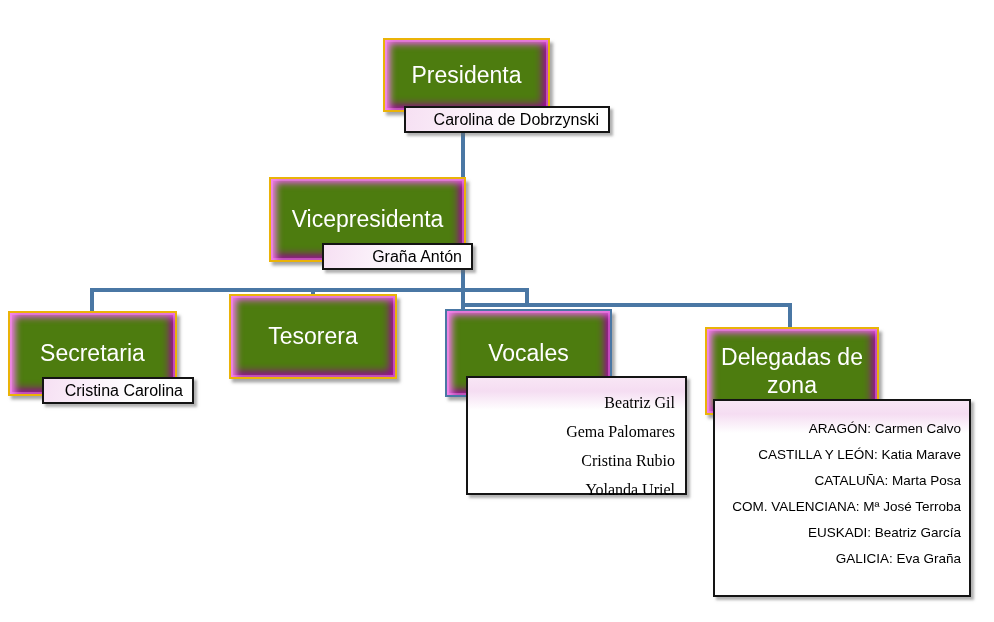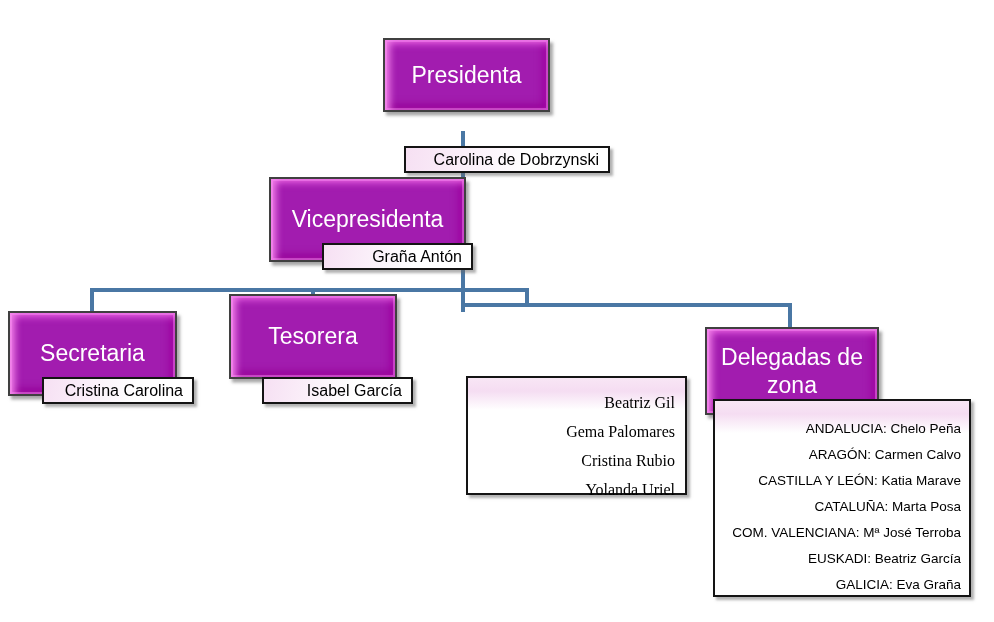--- a/index.html
+++ b/index.html
@@ -5,22 +5,22 @@
   html,body{margin:0;padding:0;background:#ffffff;}
   #stage{
     position:relative;width:994px;height:622px;background:#ffffff;overflow:hidden;
     font-family:"Liberation Sans", sans-serif;
   }
   
   .line{position:absolute;background:#4a77a4;z-index:1;}
   
   .node{
     position:absolute;z-index:2;
-    background:#a21caf;
-    border:2px solid #404040;
+    background:#4d7c0f;
+    border:2px solid #eab308;
     box-shadow:
       3px 3.5px 3px rgba(120,120,120,0.65),
       inset 0 0 0 2px rgba(255,150,247,0.40),
       inset 8px 0 7px -3px #f07ee8,
       inset 0 7px 7px -3px #e55ee0,
       inset -8px 0 8px -3px #9c009e,
       inset 0 -8px 8px -3px #940096;
     color:#ffffff;
     display:flex;align-items:center;justify-content:center;
     text-align:center;font-size:23px;line-height:1.22;
@@ -61,21 +61,21 @@
   #ln-lower     {left:463px;top:303px;width:329px;height:4px;}
   #ln-drop-del  {left:788px;top:303px;width:4px;height:26px;}
 
   #node-presidenta    {left:383px;top:38px; width:163px;height:70px;}
   #node-vicepresidenta{left:269px;top:177px;width:193px;height:81px;align-items:center;}
   #node-secretaria    {left:8px;  top:311px;width:165px;height:81px;}
   #node-tesorera      {left:229px;top:294px;width:164px;height:81px;}
   #node-vocales       {left:445px;top:309px;width:163px;height:84px;}
   #node-delegadas     {left:705px;top:327px;width:166px;height:84px;padding:0 2px;}
 
-  #name-presidenta    {left:404px;top:106px;width:206px;height:27px;margin-top:40px;}
+  #name-presidenta    {left:404px;top:106px;width:206px;height:27px;}
   #name-vicepresidenta{left:322px;top:243px;width:151px;height:27px;}
   #name-secretaria    {left:42px; top:377px;width:152px;height:27px;}
   #name-tesorera      {left:262px;top:377px;width:151px;height:27px;}
   #vocales-list       {left:466px;top:376px;width:221px;height:119px;}
   #delegadas-list     {left:713px;top:399px;width:258px;height:198px;}
 </style>
 </head>
 <body>
 
 <div id="stage">
@@ -93,44 +93,43 @@
   </div>
   <div class="node" id="node-vicepresidenta">
     <span>Vicepresidenta</span>
   </div>
   <div class="node" id="node-secretaria">
     <span>Secretaria</span>
   </div>
   <div class="node" id="node-tesorera">
     <span>Tesorera</span>
   </div>
+  <div class="node node--blueborder" id="node-vocales">
+    <span>Vocales</span>
+  </div>
   <div class="node" id="node-delegadas">
     <span>Delegadas de zona</span>
   </div>
 
   <div class="namebox" id="name-presidenta">
     <span>Carolina de Dobrzynski</span>
   </div>
   <div class="namebox" id="name-vicepresidenta">
     <span>Graña Antón</span>
   </div>
   <div class="namebox" id="name-secretaria">
     <span>Cristina Carolina</span>
   </div>
-  <div class="namebox" id="name-tesorera">
-    <span>Isabel García</span>
-  </div>
   <div class="listbox" id="vocales-list">
       <div class="member-line">Beatriz Gil</div>
       <div class="member-line">Gema Palomares</div>
       <div class="member-line">Cristina Rubio</div>
       <div class="member-line">Yolanda Uriel</div>
     </div>
   <div class="listbox" id="delegadas-list">
-      <div class="member-line">ANDALUCIA: Chelo Peña</div>
       <div class="member-line">ARAGÓN: Carmen Calvo</div>
       <div class="member-line">CASTILLA Y LEÓN: Katia Marave</div>
       <div class="member-line">CATALUÑA: Marta Posa</div>
       <div class="member-line">COM. VALENCIANA: Mª José Terroba</div>
       <div class="member-line">EUSKADI: Beatriz García</div>
       <div class="member-line">GALICIA: Eva Graña</div>
     </div>
 
 </div>
 

